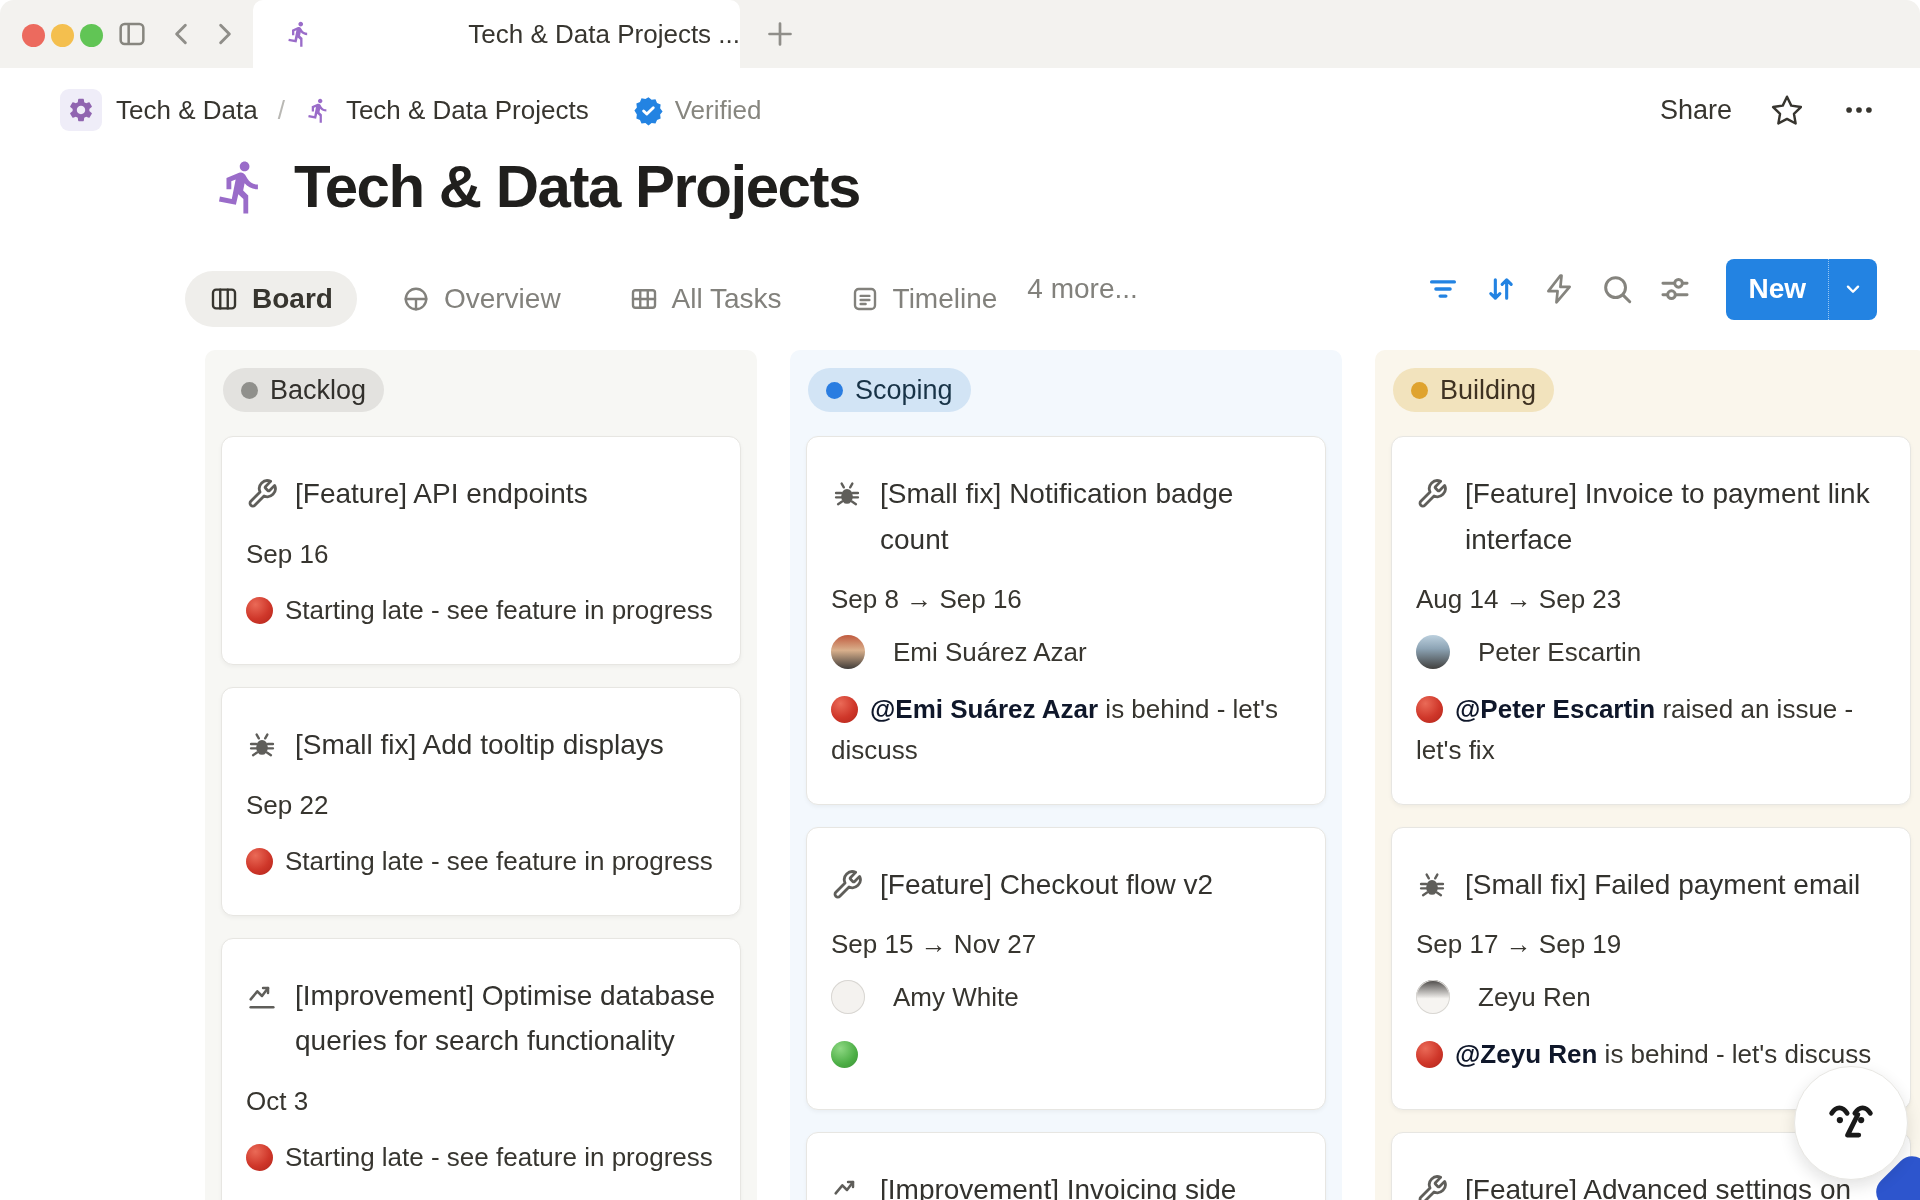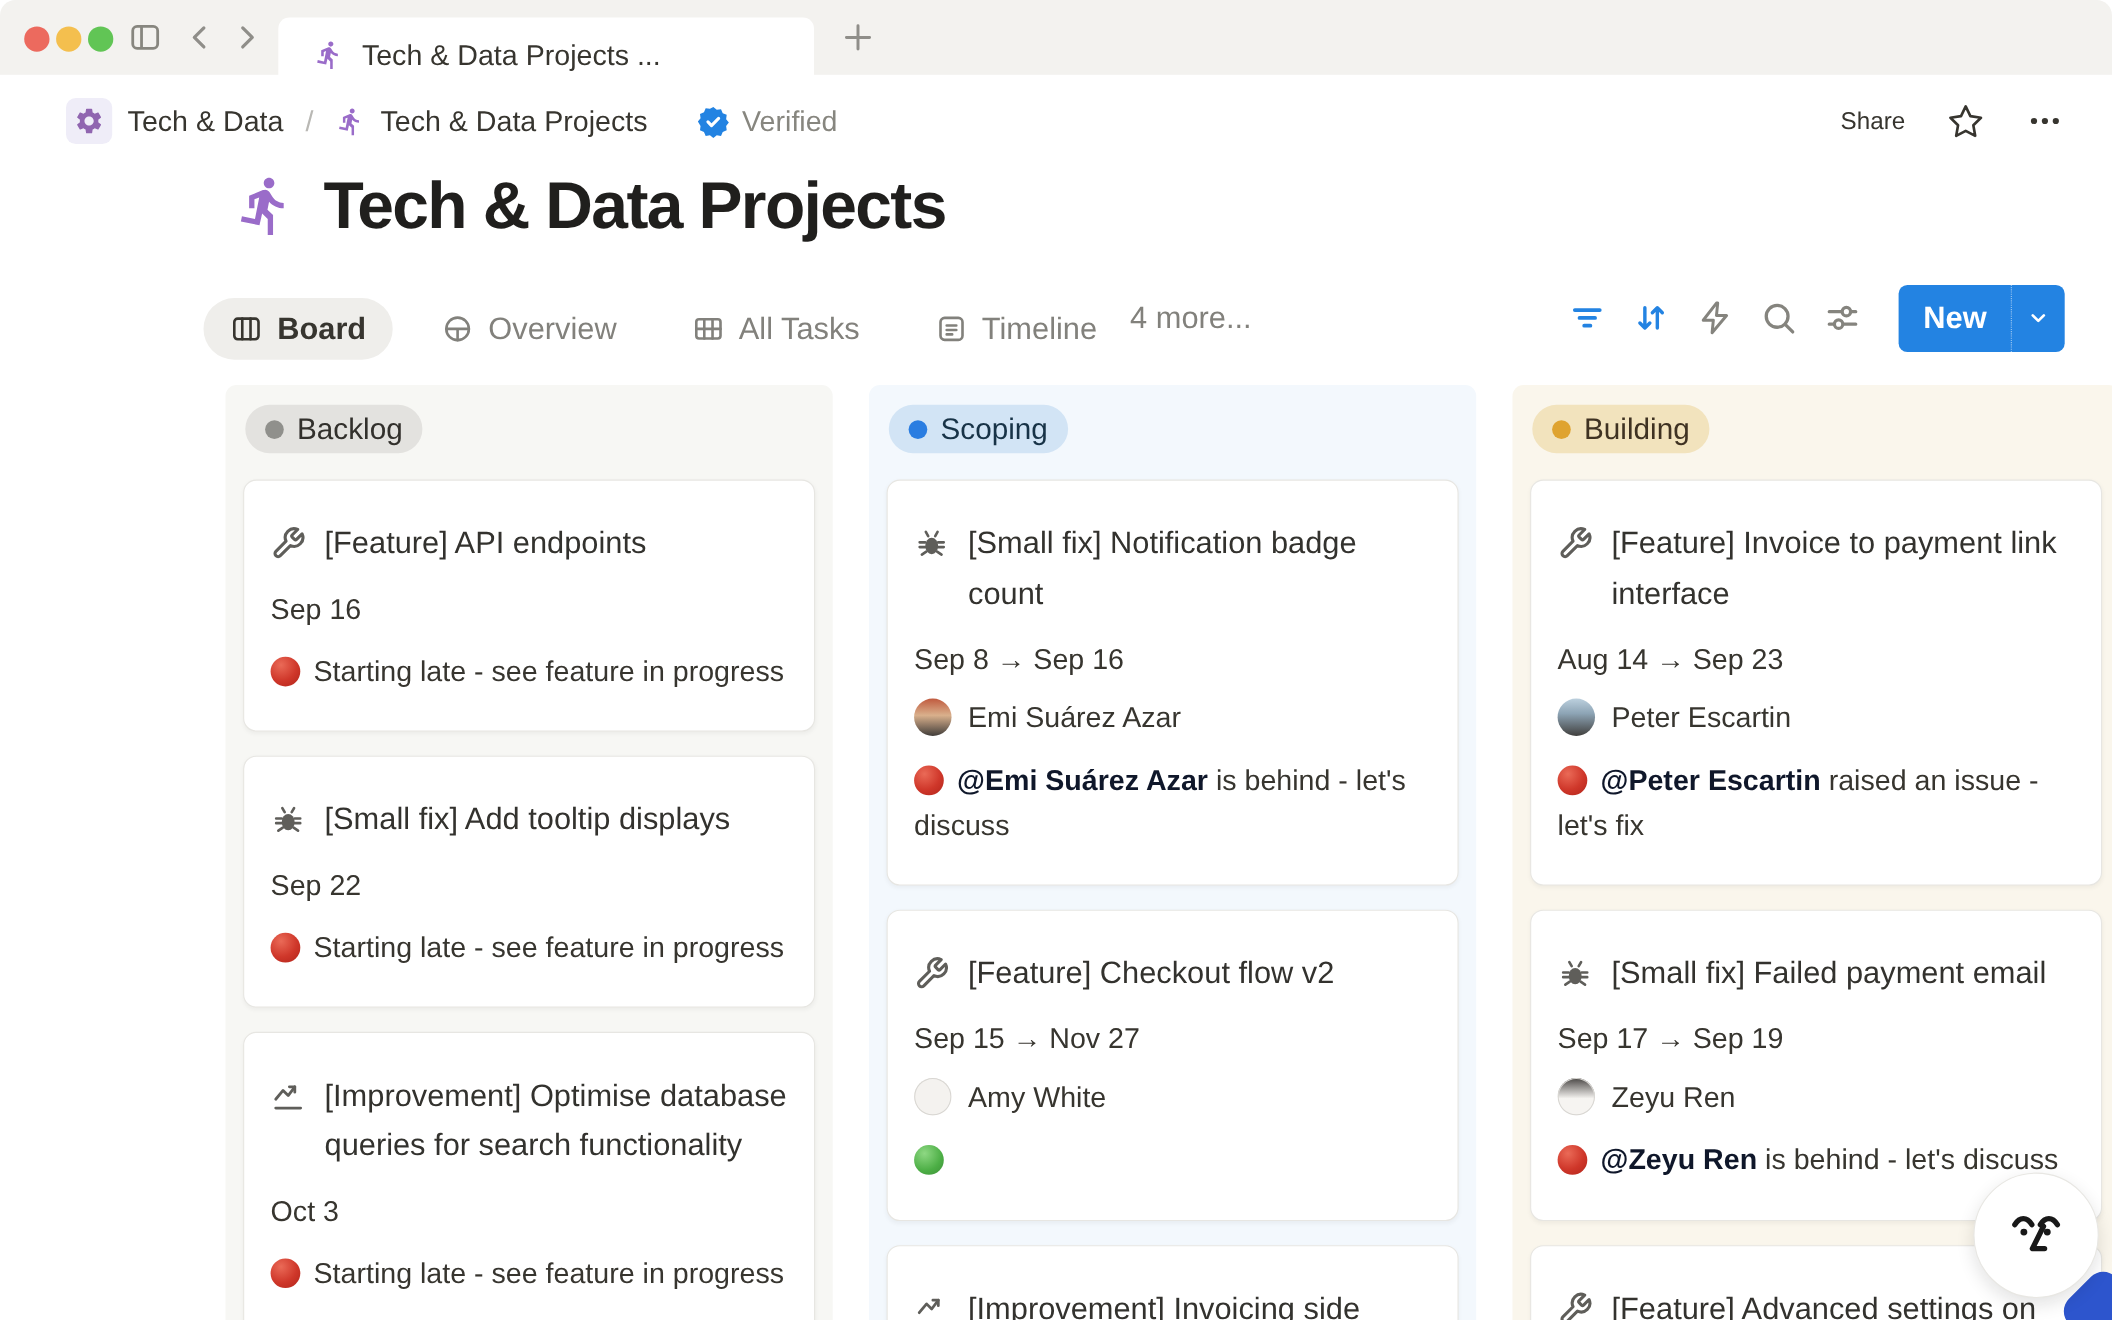--- a/index.html
+++ b/index.html
@@ -15,41 +15,41 @@
   .traffic{position:absolute;top:24px;left:22px;display:flex;gap:6px;}
   .traffic span{width:23px;height:23px;border-radius:50%;display:inline-block;}
   .light-red{background:#ec6a5e;}
   .light-yellow{background:#f4bf4e;}
   .light-green{background:#61c555;}
   .nav-ico{position:absolute;top:18px;width:32px;height:32px;color:#87867f;}
   .nav-ico svg{width:100%;height:100%;}
   #toggle{left:116px;}
   #navback{left:166px;color:#8f8e89;}
   #navfwd{left:208px;color:#8f8e89;}
-  .tab{position:absolute;left:253px;top:16px;width:487px;height:68px;background:#fff;
-       border-radius:10px 10px 0 0;display:flex;align-items:center;padding-left:32px;box-sizing:border-box;gap:16px;}
+  .tab{position:absolute;left:253px;top:0;width:487px;height:68px;background:#fff;
+       border-radius:10px 10px 0 0;display:flex;align-items:center;padding-left:32px;box-sizing:border-box;gap:16px;justify-content:space-between;}
   .tab .runner{width:28px;height:28px;color:#9a6cc9;flex:none;}
   .tab-title{font-size:26px;color:#37352f;font-weight:500;white-space:nowrap;}
   .newtab{position:absolute;left:762px;top:16px;width:36px;height:36px;color:#8f8e89;}
   .newtab svg{width:100%;height:100%;}
 
   
   .header{position:absolute;top:68px;left:0;right:0;height:84px;display:flex;align-items:center;
           padding:0 44px 0 60px;box-sizing:border-box;}
   .crumb{display:flex;align-items:center;gap:14px;font-size:26px;}
   .gear-chip{width:42px;height:42px;border-radius:9px;background:#efedf8;display:flex;align-items:center;justify-content:center;}
   .gear-chip svg{width:28px;height:28px;color:#9065b0;}
   .crumb-sep{color:#b9b8b4;margin:0 6px;font-size:26px;}
   .crumb .runner{width:27px;height:27px;color:#9a6cc9;}
   .crumb-name{font-weight:500;color:#37352f;}
   .verified{display:flex;align-items:center;gap:11px;margin-left:30px;}
   .verified svg{width:31px;height:31px;}
   .verified-label{color:#87867f;font-size:26px;}
   .header-right{margin-left:auto;display:flex;align-items:center;gap:38px;}
-  .share-label{font-size:22px;font-weight:500;color:#37352f;}
+  .share-label{font-size:27px;font-weight:500;color:#37352f;}
   .hicon{width:34px;height:34px;color:#37352f;}
   .hicon svg{width:100%;height:100%;}
 
   
   .title-row{position:absolute;top:152px;left:212px;display:flex;align-items:center;gap:24px;}
   .title-row .runner{width:58px;height:58px;color:#9a6cc9;flex:none;}
   .page-title{font-size:60px;font-weight:700;letter-spacing:-1.5px;color:#201f1d;margin:0;}
 
   
   .controls{position:absolute;top:260px;left:185px;right:43px;height:58px;display:flex;align-items:center;}
@@ -86,21 +86,21 @@
   .pd-blue{background:#2a7de1;}
   .pd-yellow{background:#dfa32f;}
 
   .card{background:#fff;border:1px solid #e7e6e2;border-radius:12px;padding:34px 24px;margin-bottom:22px;
         box-shadow:0 2px 4px rgba(15,15,15,.045);}
   .card-head{display:flex;gap:17px;}
   .card-icon{width:32px;height:32px;flex:none;margin-top:7px;color:#5f5e5a;}
   .card-icon svg{width:100%;height:100%;}
   .card-title{font-size:28px;line-height:1.63;font-weight:500;color:#33322e;}
   .card-date{margin-top:22px;font-size:26px;color:#37352f;}
-  .card-assignee{margin-top:20px;display:flex;align-items:center;gap:15px;font-size:26px;color:#37352f;}
+  .card-assignee{margin-top:20px;display:flex;align-items:center;gap:28px;font-size:26px;color:#37352f;}
   .avatar{width:34px;height:34px;border-radius:50%;flex:none;}
   .av-emi{background:linear-gradient(180deg,#c05a3e 0%,#d9b08c 45%,#413d3a 100%);}
   .av-peter{background:linear-gradient(180deg,#bcd0de 0%,#8da4b5 40%,#41403e 100%);}
   .av-amy{background:#f4f2ef;box-shadow:inset 0 0 0 1px #d8d6d2;}
   .av-zeyu{background:linear-gradient(180deg,#4a4745 0%,#f6f4f1 55%);box-shadow:inset 0 0 0 1px #d8d6d2;}
   .card-status{margin-top:20px;font-size:26px;line-height:1.55;color:#37352f;}
   .sdot{display:inline-block;width:27px;height:27px;border-radius:50%;vertical-align:-5px;margin-right:12px;}
   .sdot-red{background:radial-gradient(circle at 35% 28%,#ea6a57 0%,#cf372a 55%,#b1241a 100%);}
   .sdot-green{background:radial-gradient(circle at 35% 28%,#8ed883 0%,#4cae45 60%,#3c8f37 100%);}
   .muted{color:#0f172a;font-weight:bold;}

